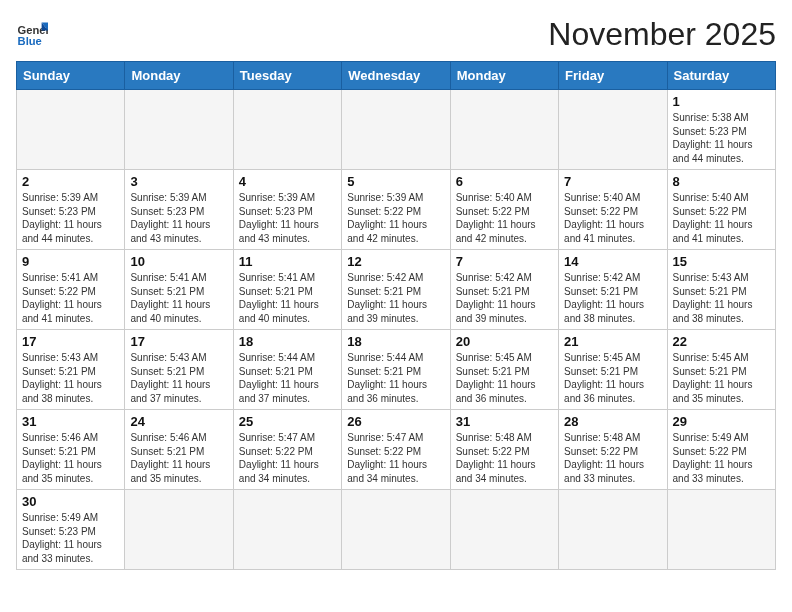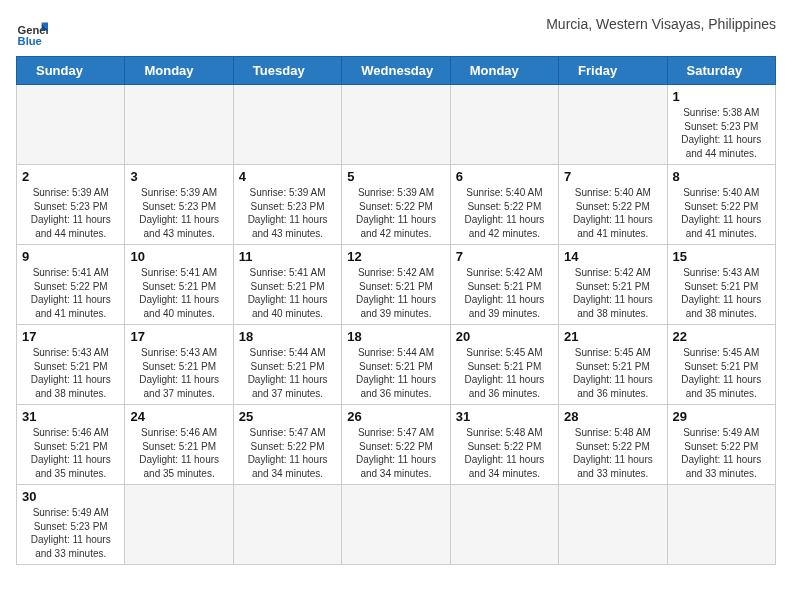--- a/index.html
+++ b/index.html
@@ -39,21 +39,21 @@
     }
     table {
       width: 100%;
       border-collapse: collapse;
       table-layout: fixed;
     }
     .day-header {
       background: #2979c0;
       color: white;
       text-align: left;
-      padding: 6px 19px;
+      padding: 6px 6px;
       font-size: 13px;
       font-weight: bold;
       border: 1px solid #1a5fa0;
     }
     td {
       border: 1px solid #ccc;
       vertical-align: top;
       padding: 4px 5px;
       font-size: 10.5px;
       color: #222;
@@ -67,40 +67,39 @@
       font-size: 13px;
       font-weight: bold;
       display: block;
       margin-bottom: 2px;
       color: #111;
     }
     .cell-info {
       font-size: 10px;
       line-height: 1.35;
       color: #333;
-      text-align: center;
     }
     tr:last-child td {
       height: auto;
     }
   </style>
 </head>
 <body>
 
 <div class="header-section">
   <div class="logo">
     <svg class="logo-icon" viewBox="0 0 40 40">
       <text x="2" y="22" font-size="14" font-weight="bold" fill="#333">General</text>
       <text x="2" y="36" font-size="14" font-weight="bold" fill="#1a6bbf">Blue</text>
       <polygon points="32,8 40,8 40,18 32,8" fill="#1a6bbf"></polygon>
       <polygon points="32,8 40,18 32,18" fill="#0d4a99"></polygon>
     </svg>
   </div>
   <div class="title-section">
-    <div class="location-title">Murcia, Western Visayas, Philippines</div>
+    <div class="month-title">November 2025</div>
   </div>
 </div>
 
 <table>
   <thead>
     <tr>
     <th class="day-header">Sunday</th>
         <th class="day-header">Monday</th>
         <th class="day-header">Tuesday</th>
         <th class="day-header">Wednesday</th>

